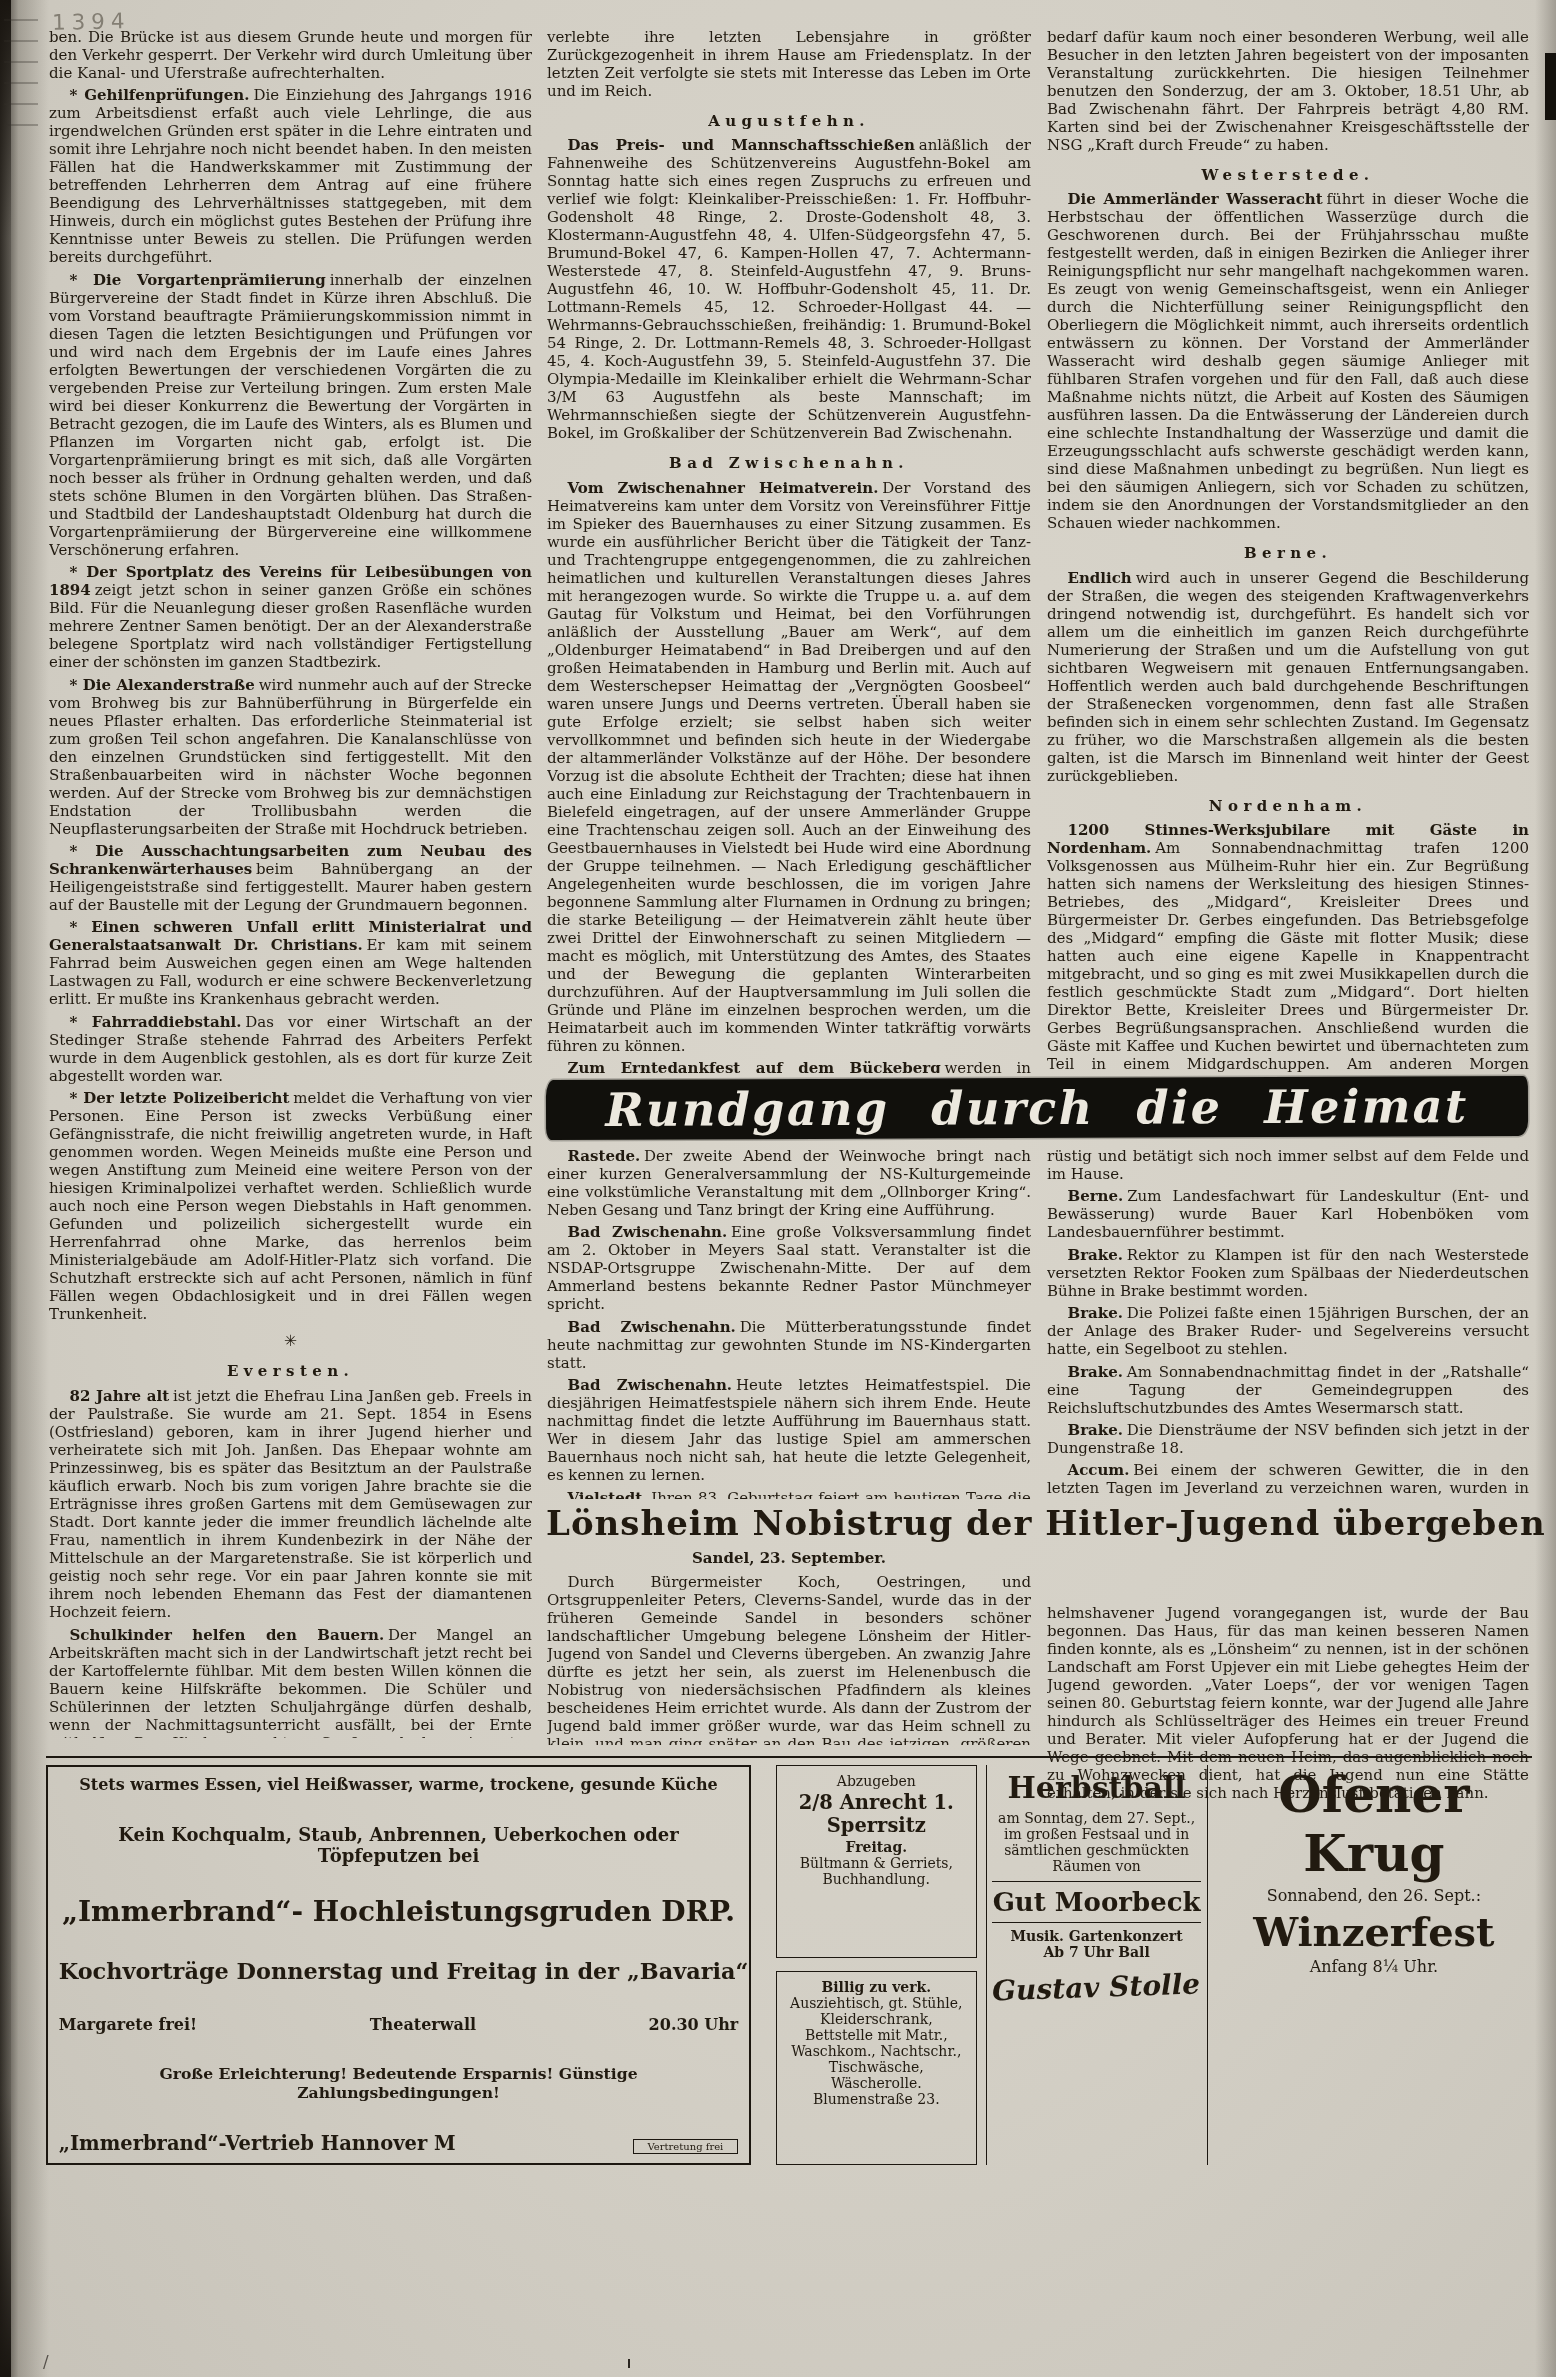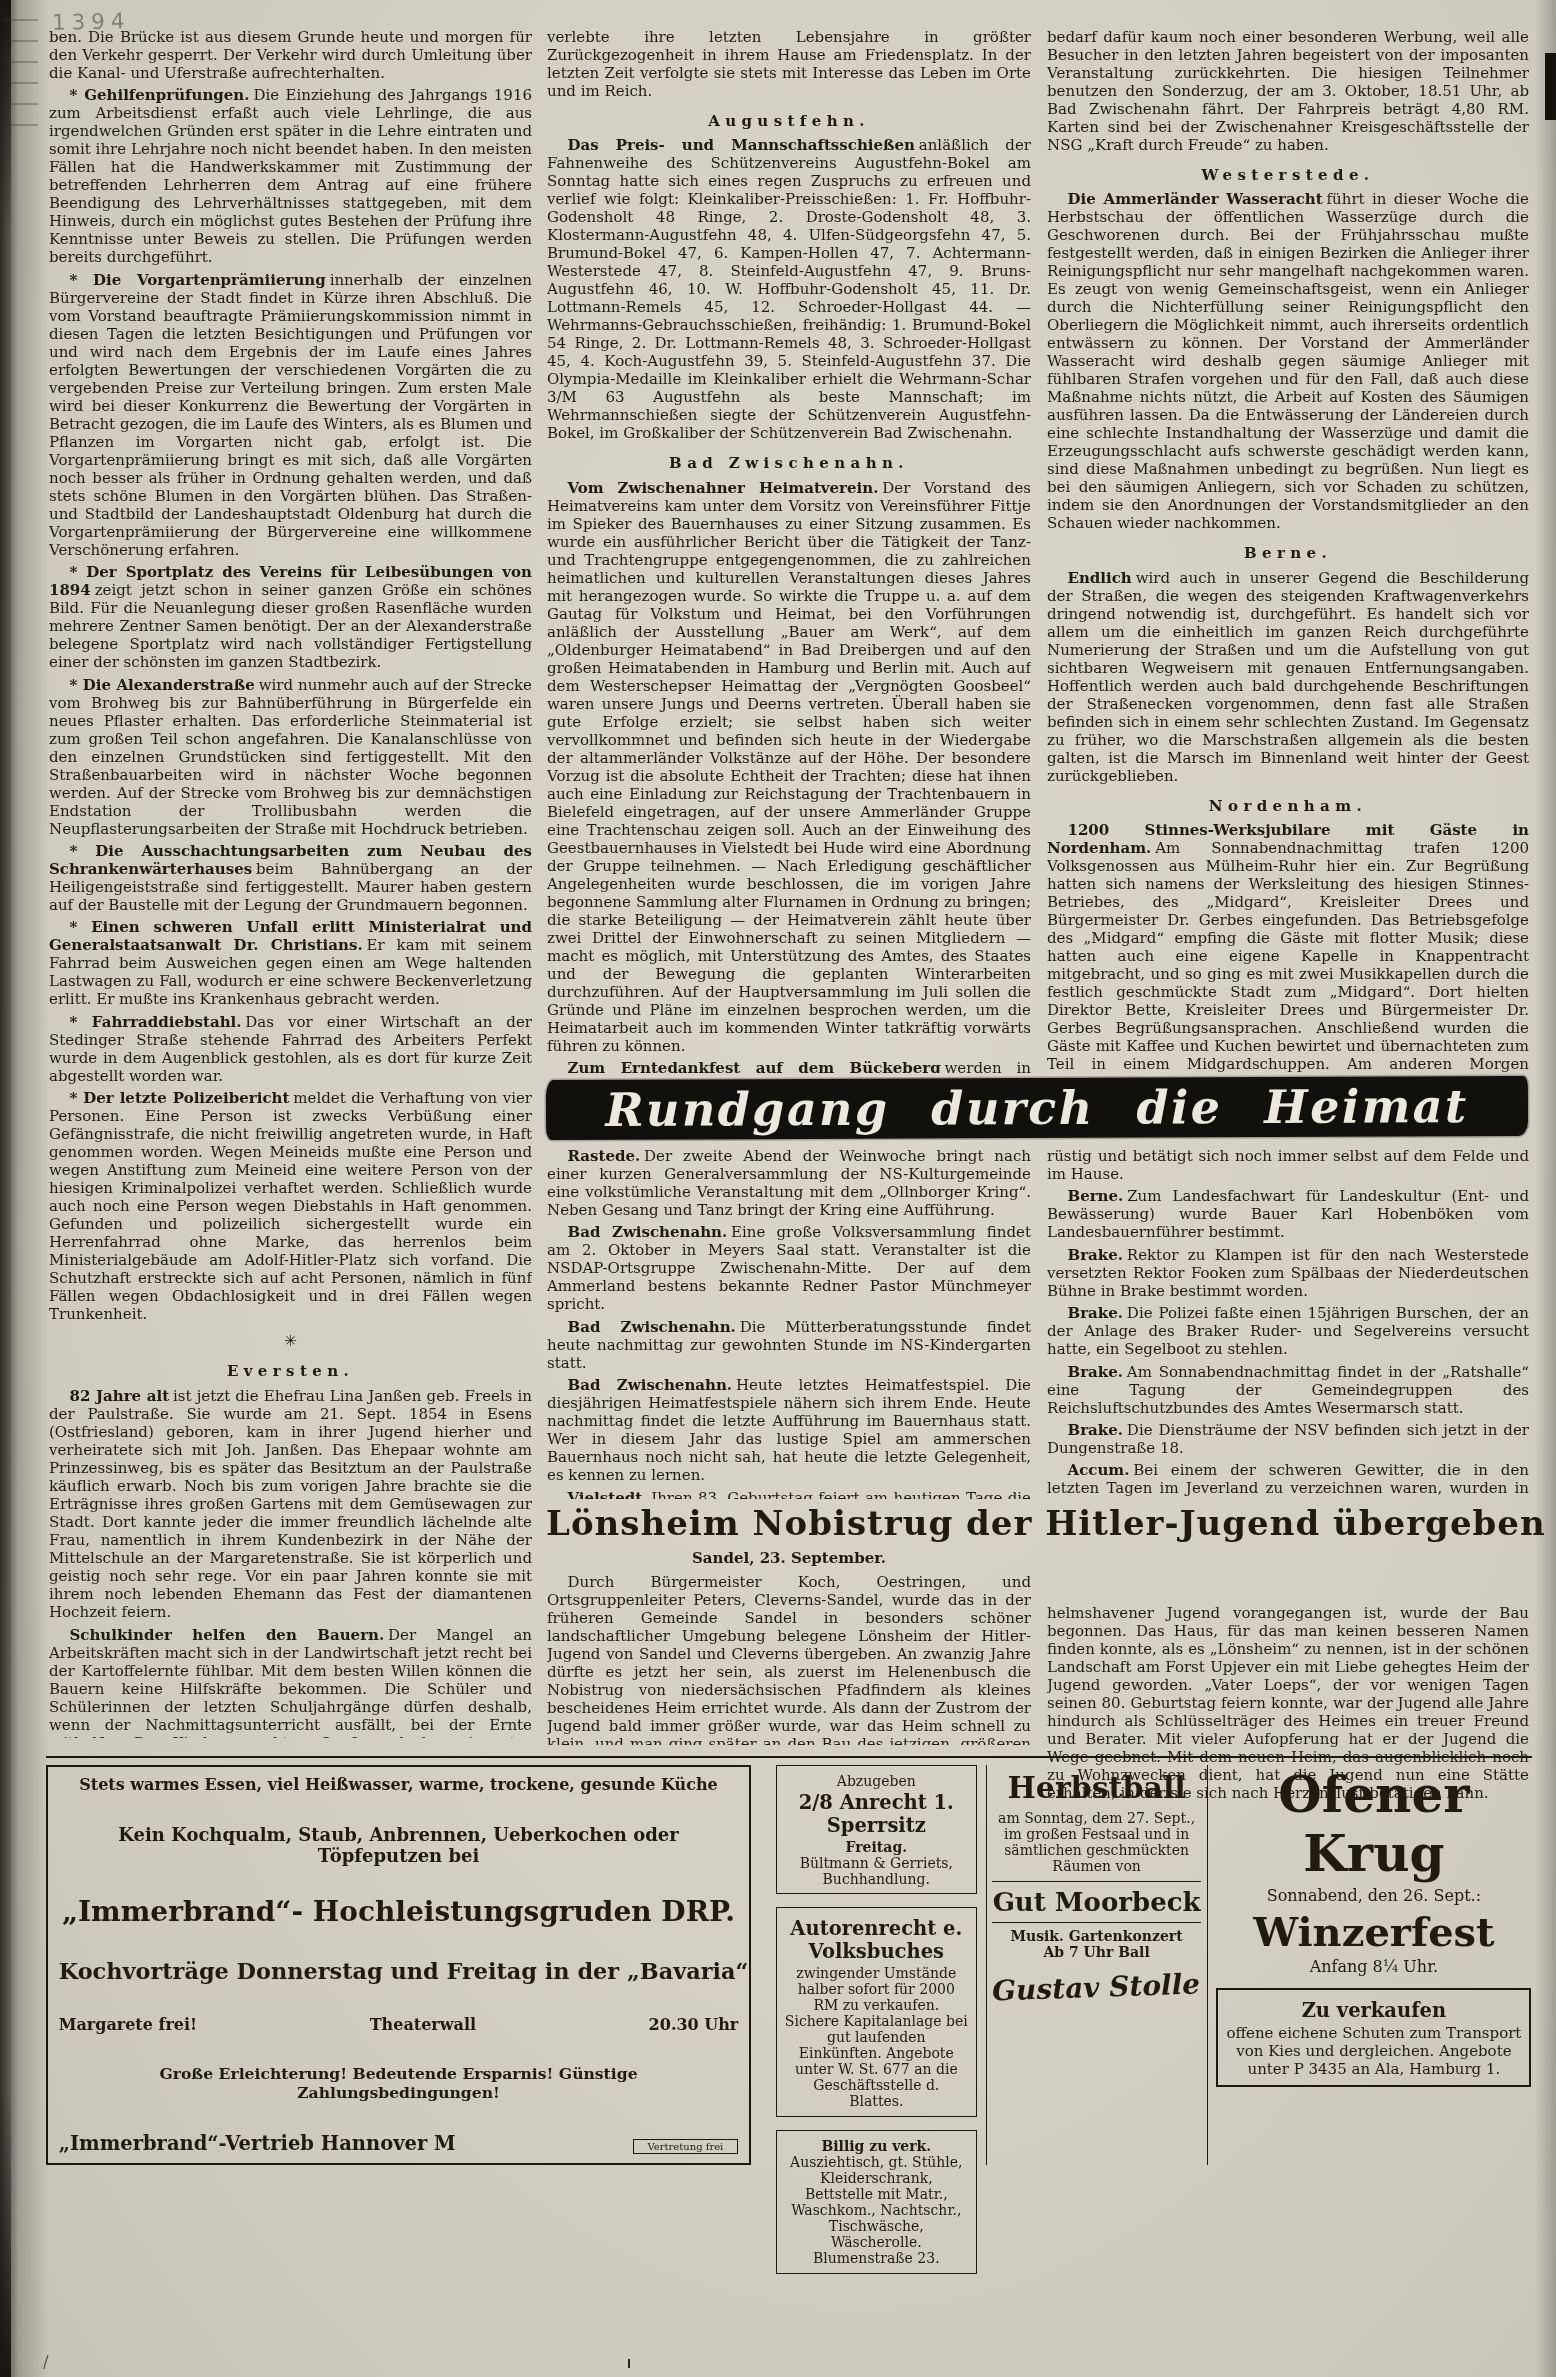--- a/index.html
+++ b/index.html
@@ -176,24 +176,20 @@
     </div>
 
     <div class="ad-col small-ads">
       <div class="ad-box">
         <span>Abzugeben</span>
         <span class="big">2/8 Anrecht 1. Sperrsitz</span>
         <span class="bold">Freitag.</span><br>
         <span>Bültmann &amp; Gerriets, Buchhandlung.</span>
       </div>
       <div class="ad-box">
-        <span class="big">Autorenrecht e. Volksbuches</span>
-        <span>zwingender Umstände halber sofort für 2000 RM zu verkaufen. Sichere Kapitalanlage bei gut laufenden Einkünften. Angebote unter W. St. 677 an die Geschäftsstelle d. Blattes.</span>
-      </div>
-      <div class="ad-box">
         <span class="bold">Billig zu verk.</span>
         <span>Ausziehtisch, gt. Stühle, Kleiderschrank, Bettstelle mit Matr., Waschkom., Nachtschr., Tischwäsche, Wäscherolle. Blumenstraße 23.</span>
       </div>
     </div>
 
     <div class="moorbeck">
       <div class="mb-title">Herbstball</div>
       <div class="mb-text">am Sonntag, dem 27. Sept., im großen Festsaal und in sämtlichen geschmückten Räumen von</div>
       <div class="mb-venue">Gut Moorbeck</div>
       <div class="mb-sub">Musik. Gartenkonzert</div>
@@ -201,20 +197,16 @@
       <div class="mb-sig">Gustav Stolle</div>
     </div>
 
     <div class="right-ads">
       <div>
         <div class="ok-title">Ofener Krug</div>
         <div class="ok-date">Sonnabend, den 26. Sept.:</div>
         <div class="ok-event">Winzerfest</div>
         <div class="ok-time">Anfang 8¼ Uhr.</div>
       </div>
-      <div class="ad-box schuten">
-        <span class="big">Zu verkaufen</span>
-        <span>offene eichene Schuten zum Transport von Kies und dergleichen. Angebote unter P 3435 an Ala, Hamburg 1.</span>
-      </div>
     </div>
   </div>
 </div>
 
 
 </body></html>

